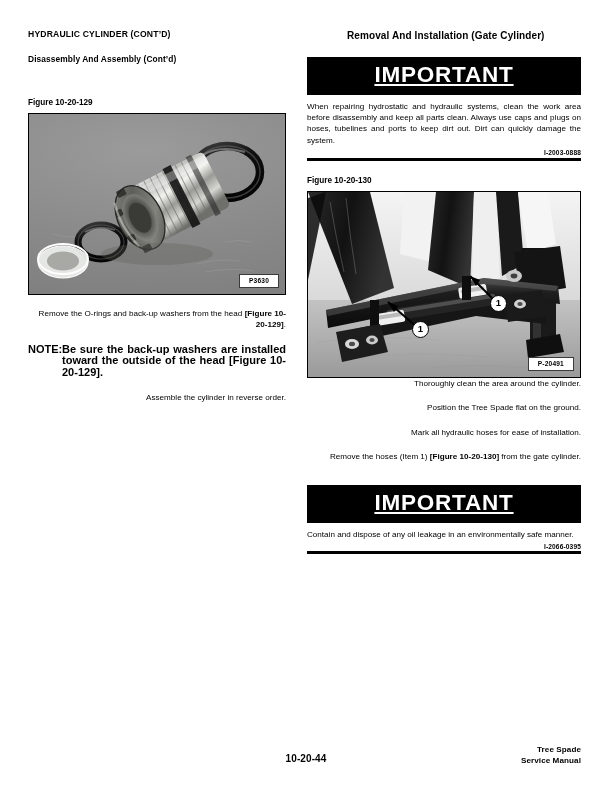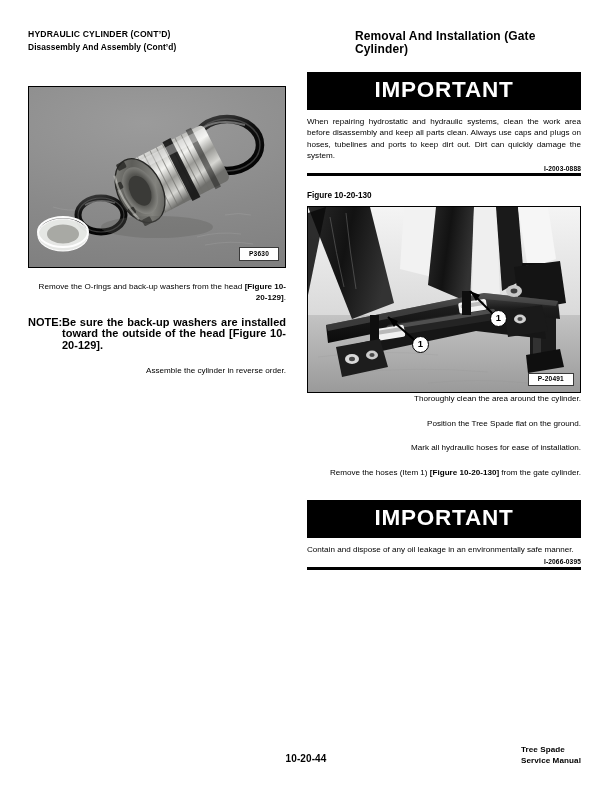--- a/index.html
+++ b/index.html
@@ -36,41 +36,41 @@
     left: 307px;
     top: 30px;
     width: 274px;
   }
 
   
   .head-main {
     font-size: 8.6px;
     font-weight: bold;
     letter-spacing: 0.02em;
-    margin: 0 0 4px 0;
+    margin: 0 0 16px 0;
     line-height: 1.1;
   }
   .head-sub {
     font-size: 8.4px;
     font-weight: bold;
     letter-spacing: 0.01em;
     margin: 0 0 33px 0;
     line-height: 1.1;
   }
   .fig-label {
     font-size: 8.2px;
     font-weight: bold;
     margin: 0 0 6px 0;
     line-height: 1.1;
   }
   .head-right {
-    font-size: 12px;
+    font-size: 10px;
     font-weight: bold;
     letter-spacing: 0.01em;
-    margin: 0 0 16px 8px;
+    margin: 0 0 16px 0;
     line-height: 1.1;
     padding-left: 40px;
   }
 
   
   .para {
     font-size: 8.1px;
     line-height: 11.6px;
     margin: 0 0 13px 0;
     text-align: right;
@@ -126,20 +126,21 @@
   .important-block { margin: 0 0 0 0; }
   .important-bar {
     background: #000000;
     color: #ffffff;
     text-align: center;
     font-size: 22.5px;
     font-weight: bold;
     letter-spacing: 0.035em;
     line-height: 1;
     padding: 7px 0 8px 0;
+    text-decoration: underline;
   }
   .important-text {
     font-size: 8.1px;
     font-weight: normal;
     line-height: 11.4px;
     text-align: justify;
     text-align-last: left;
     margin: 6px 0 0 0;
   }
   .important-ref {
@@ -163,20 +164,21 @@
     width: 612px;
     text-align: center;
     font-size: 10px;
     font-weight: bold;
     letter-spacing: 0.01em;
   }
   .footer-right {
     position: absolute;
     right: 31px;
     top: 744px;
+    text-align: right;
     font-size: 8.1px;
     font-weight: bold;
     line-height: 11px;
     letter-spacing: 0.01em;
   }
 
   
   .p1-bg {
     position: absolute;
     inset: 0;
@@ -204,20 +206,21 @@
 <body>
 
 <div class="page">
 
   <div class="col-left">
 
     <div class="head-main">HYDRAULIC CYLINDER (CONT’D)</div>
 
     <div class="head-sub">Disassembly And Assembly (Cont’d)</div>
 
+    <div class="fig-label">Figure 10-20-129</div>
 
     <div class="photo photo-1">
       <div class="p1-bg"></div>
       <svg width="256" height="180" viewBox="0 0 256 180" style="position:absolute;left:0;top:0;">
         <defs>
           <linearGradient id="metalBody" x1="0" y1="0" x2="0.25" y2="1">
             <stop offset="0%" stop-color="#e8e8e6"></stop>
             <stop offset="18%" stop-color="#bdbdba"></stop>
             <stop offset="42%" stop-color="#f2f2ef"></stop>
             <stop offset="62%" stop-color="#9a9a96"></stop>

